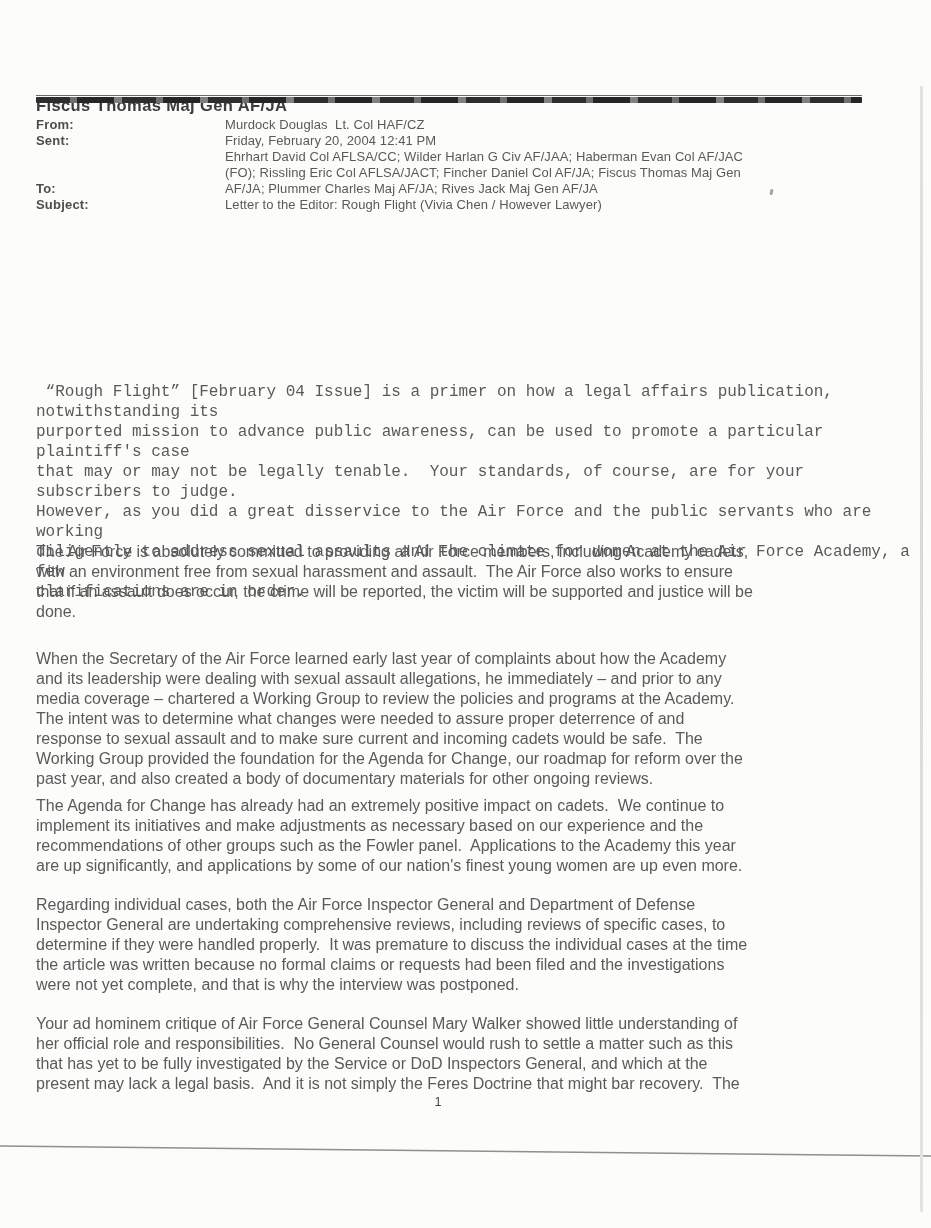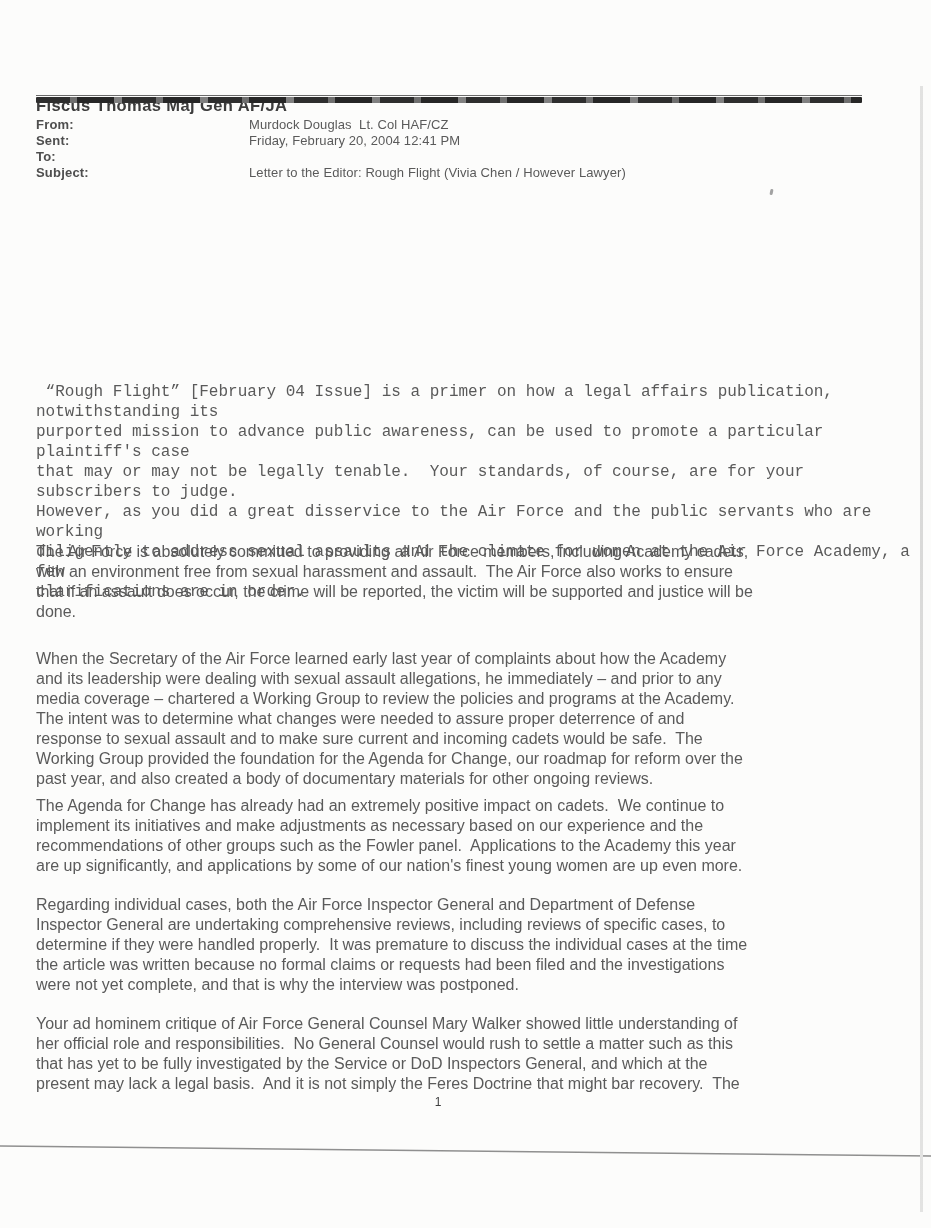--- a/index.html
+++ b/index.html
@@ -66,21 +66,20 @@
   }
   .meta-label {
     flex: 0 0 189px;
     font-weight: 700;
     color: #4e4e4e;
     letter-spacing: 0.2px;
   }
   .meta-value {
     white-space: pre-wrap;
     letter-spacing: 0.1px;
-    margin-left: 24px;
   }
   .speck {
     position: absolute;
     left: 770px;
     top: 189px;
     width: 3px;
     height: 6px;
     background: #a2a2a2;
     border-radius: 2px;
     transform: rotate(12deg);
@@ -144,20 +143,23 @@
     <div class="meta-row">
       <div class="meta-label">From:</div>
       <div class="meta-value">Murdock Douglas  Lt. Col HAF/CZ</div>
     </div>
     <div class="meta-row">
       <div class="meta-label">Sent:</div>
       <div class="meta-value">Friday, February 20, 2004 12:41 PM</div>
     </div>
     <div class="meta-row">
       <div class="meta-label">To:</div>
+      <div class="meta-value">Ehrhart David Col AFLSA/CC; Wilder Harlan G Civ AF/JAA; Haberman Evan Col AF/JAC
+(FO); Rissling Eric Col AFLSA/JACT; Fincher Daniel Col AF/JA; Fiscus Thomas Maj Gen
+AF/JA; Plummer Charles Maj AF/JA; Rives Jack Maj Gen AF/JA</div>
     </div>
     <div class="meta-row">
       <div class="meta-label">Subject:</div>
       <div class="meta-value">Letter to the Editor: Rough Flight (Vivia Chen / However Lawyer)</div>
     </div>
   </div>
   <div class="speck"></div>
 
   <div class="bodytext para-1"> “Rough Flight” [February 04 Issue] is a primer on how a legal affairs publication, notwithstanding its
 purported mission to advance public awareness, can be used to promote a particular plaintiff's case

